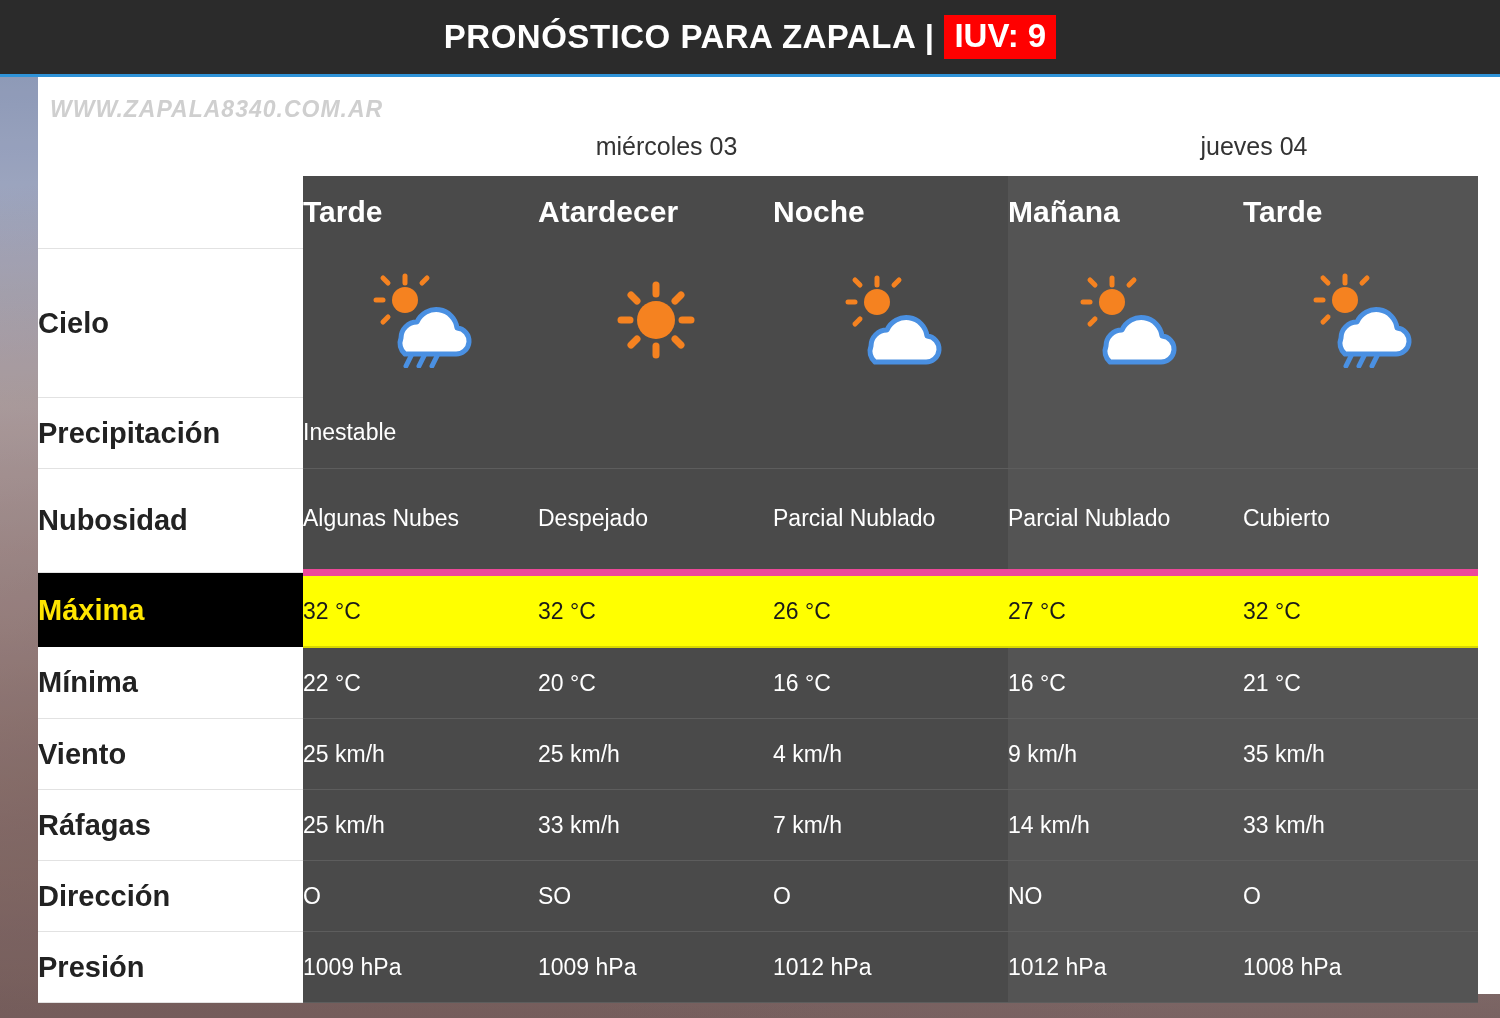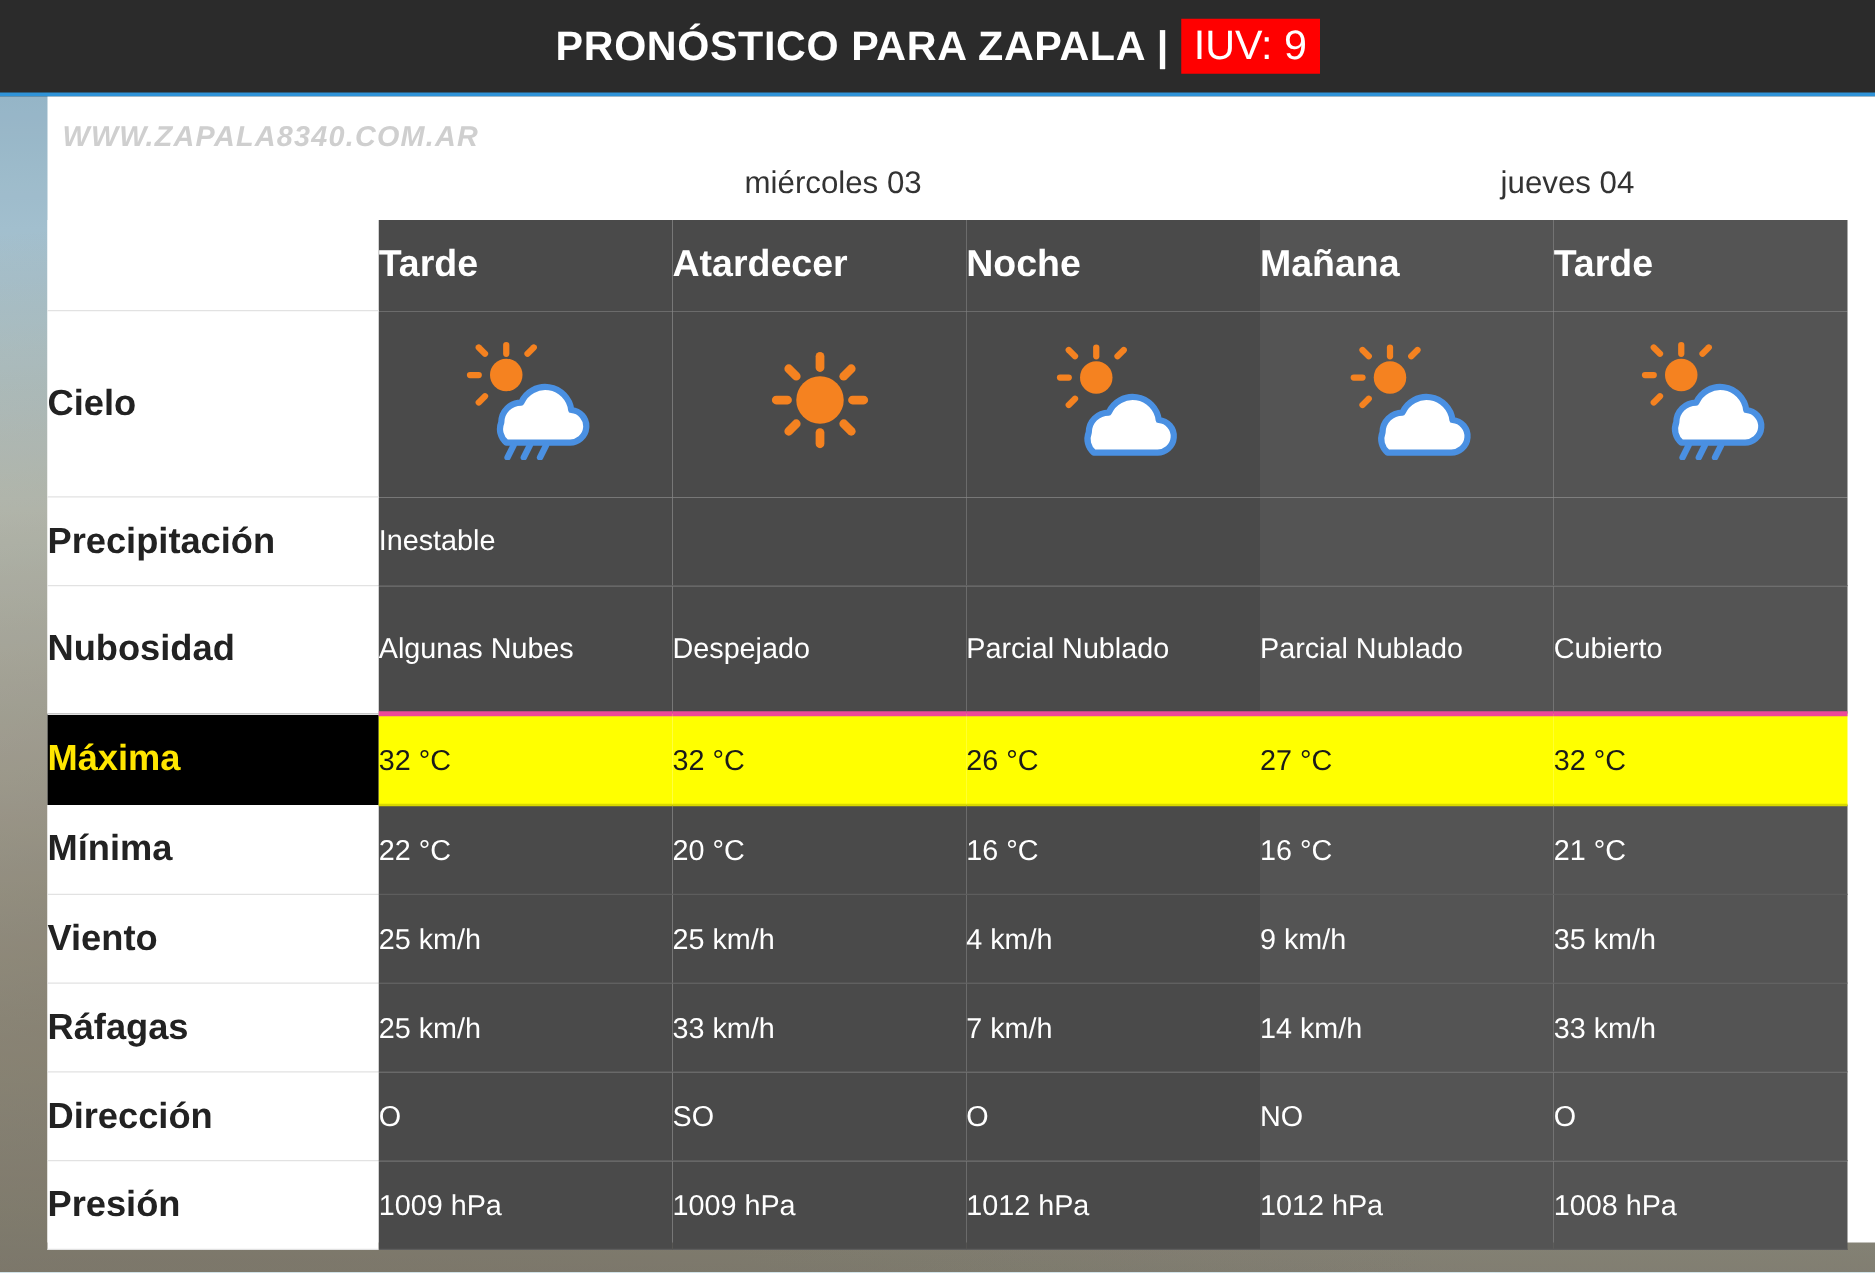--- a/index.html
+++ b/index.html
@@ -10,21 +10,21 @@
   body {
     width: 1500px;
     height: 1018px;
     font-family: "Liberation Sans", sans-serif;
     overflow: hidden;
   }
   .page {
     position: relative;
     width: 1500px;
     height: 1018px;
-    background: #7dd3fc;
+    background: #4c1d95;
     overflow: hidden;
   }
   
   .backdrop {
     position: absolute;
     inset: 0;
     background:
       linear-gradient(180deg, #8fa7b8 0%, #a9bcc6 18%, #c9c2b0 40%, #b9a893 62%, #9d8a72 80%, #7e6c57 100%);
     opacity: 0.85;
   }
@@ -55,21 +55,21 @@
     color: #ffffff;
     font-size: 33px;
     font-weight: bold;
     letter-spacing: 0.5px;
     white-space: nowrap;
   }
   .banner-uv {
     background: #ff0000;
     color: #ffffff;
     font-size: 33px;
-    font-weight: normal;
+    font-weight: bold;
     padding: 2px 10px 4px 10px;
     margin-left: 10px;
     white-space: nowrap;
   }
 
   
   .card {
     position: absolute;
     left: 38px;
     top: 74px;
@@ -175,21 +175,21 @@
 
   
   tr.max .lbl {
     background: #000000;
     color: #ffe600;
     border-bottom: none;
   }
   tr.max .val {
     background: #ffff00;
     color: #1a1a1a;
-    border-top: 4px solid #ec4899;
+    border-top: 7px solid #ec4899;
     border-bottom: 2px solid #d8d800;
   }
   tr.max .val.alt { background: #ffff00; }
 
   
   tr.nub .lbl, tr.nub .val { height: 100px; }
   tr.nub .val { vertical-align: middle; }
 
   .cellwrap { line-height: 1.35; }
 

